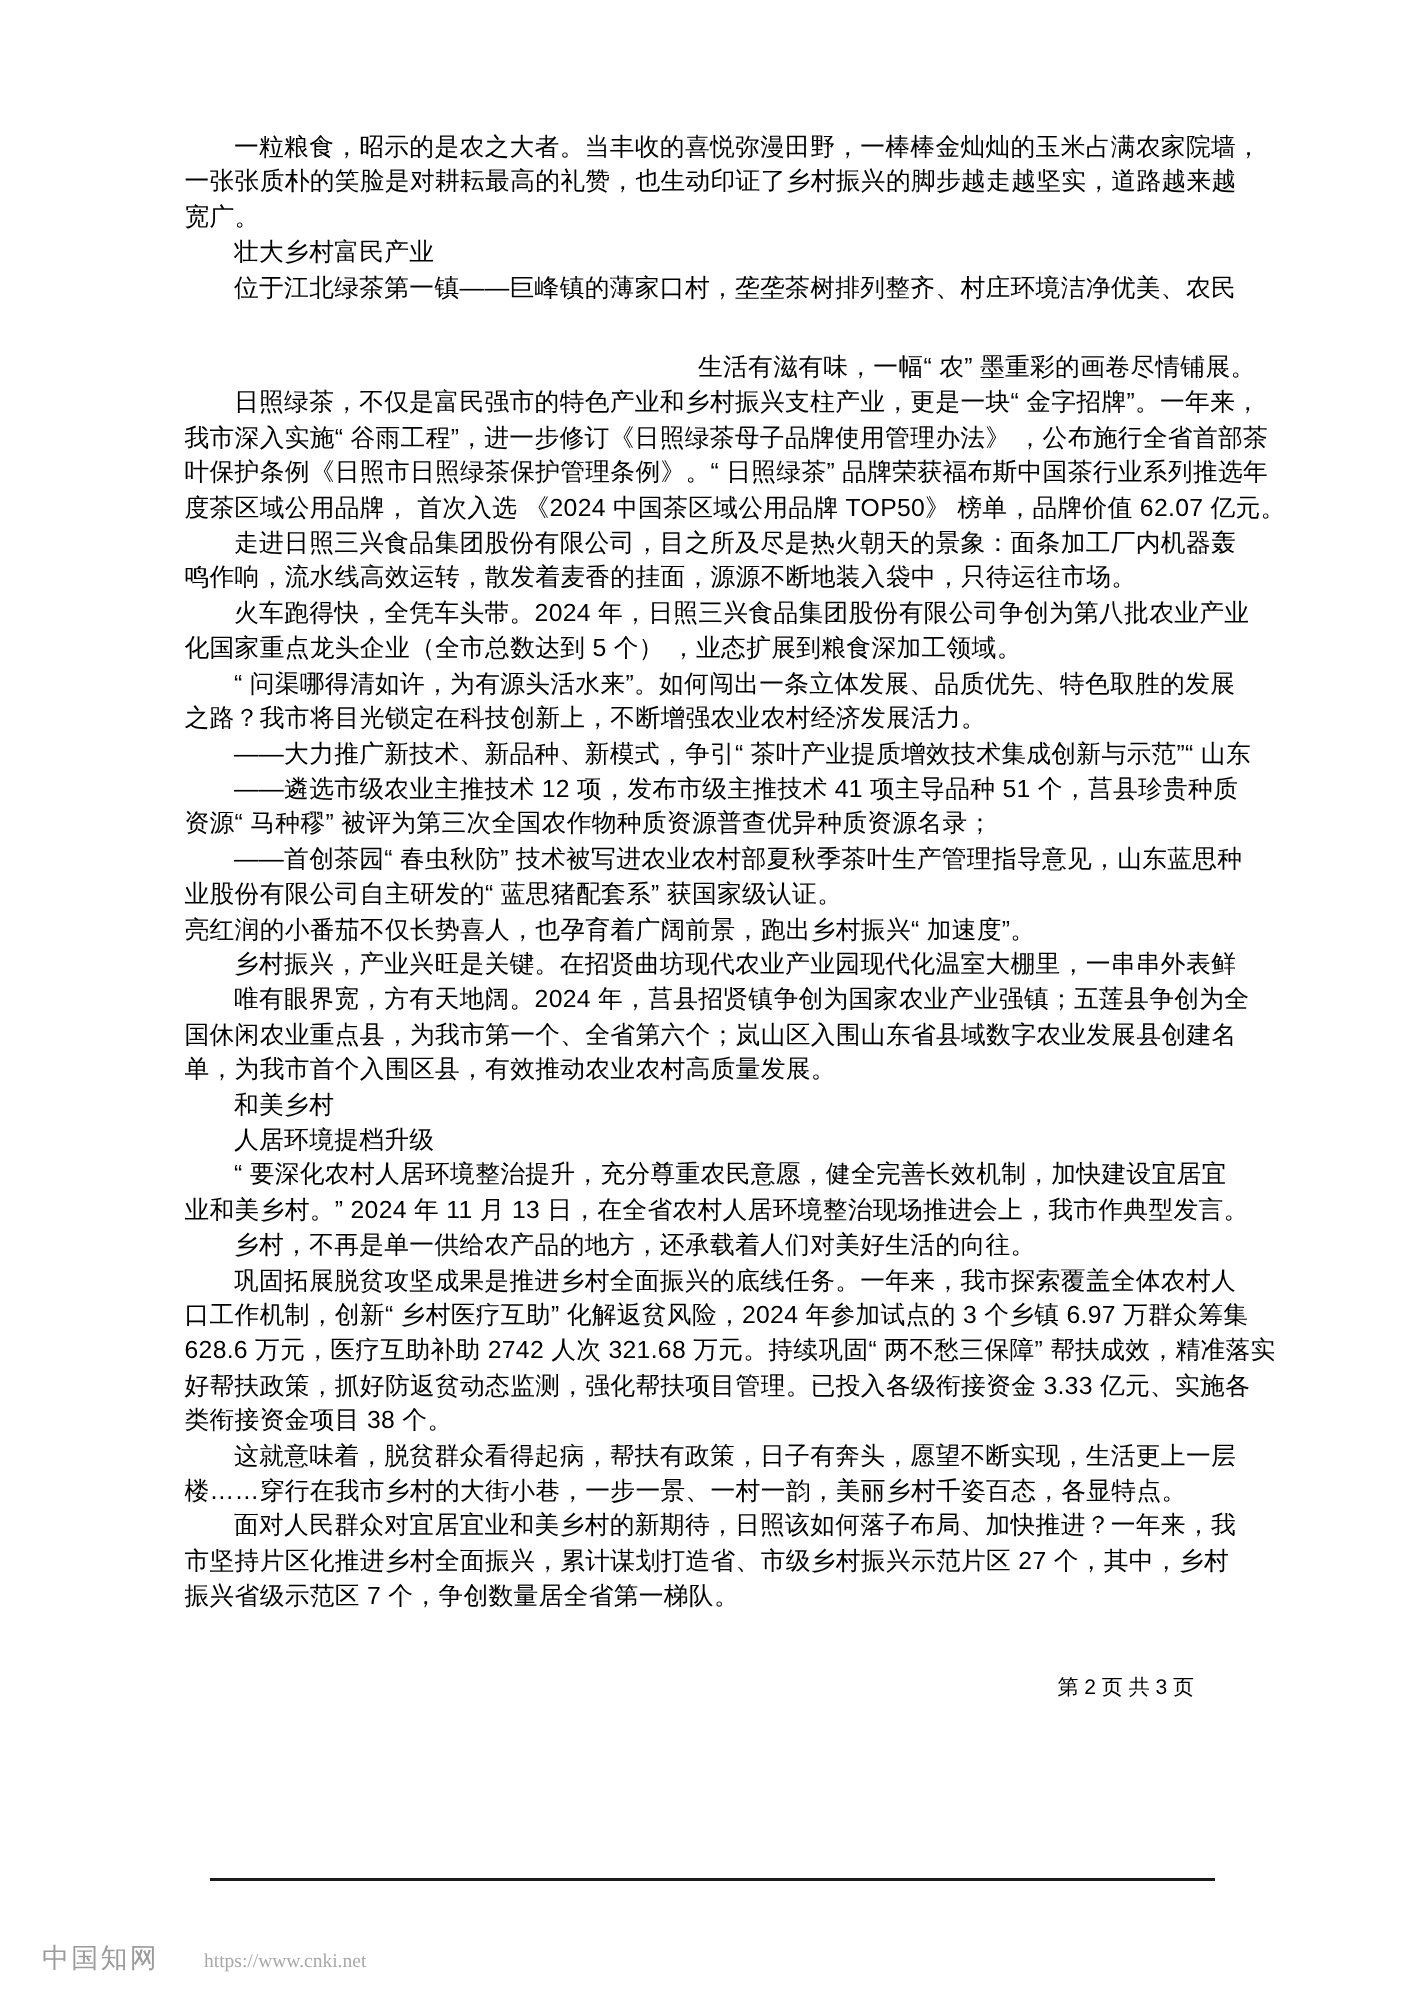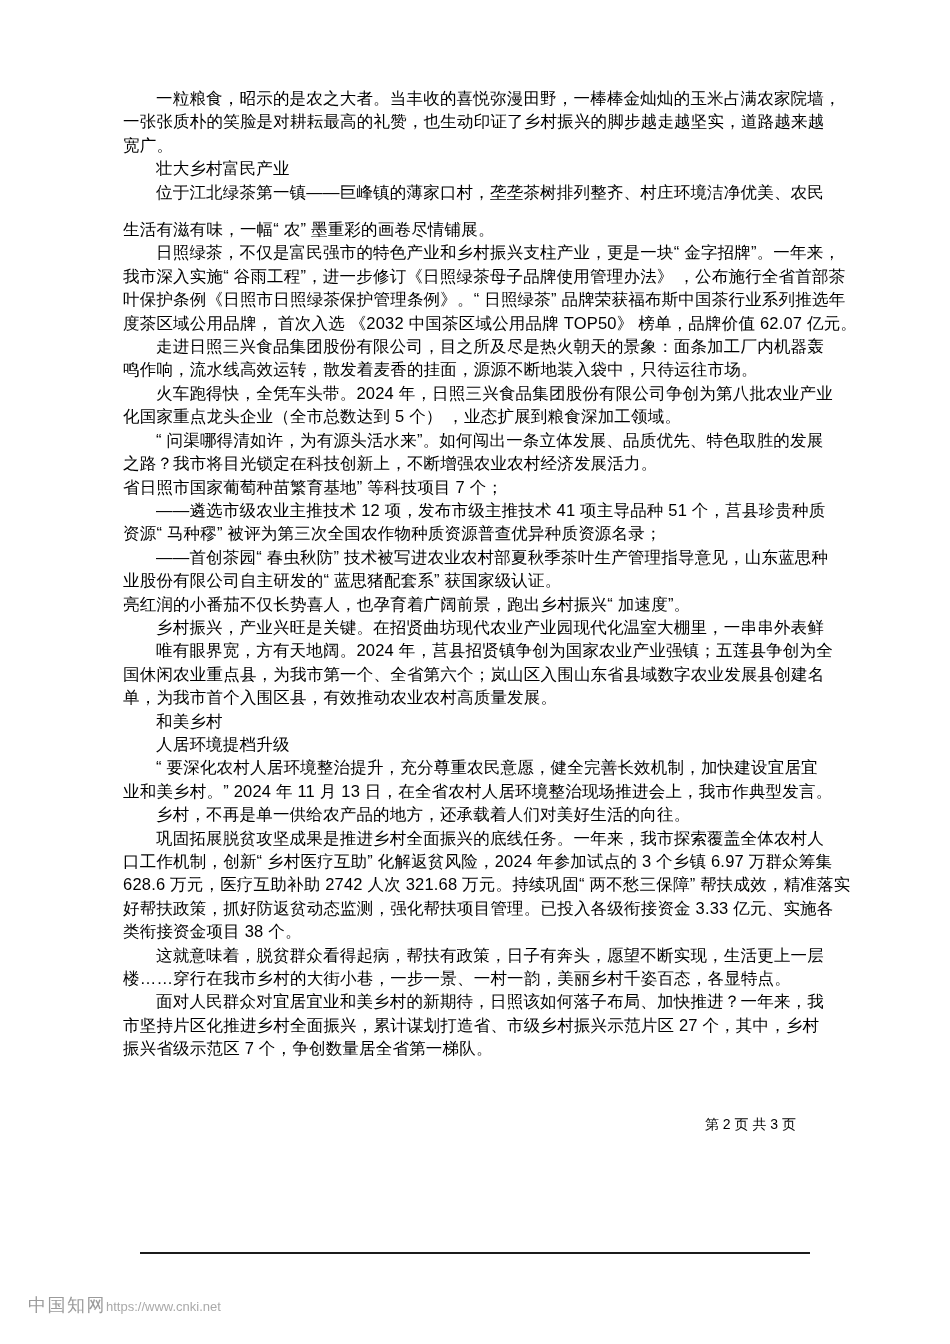--- a/index.html
+++ b/index.html
@@ -16,21 +16,21 @@
     position: absolute;
     left: 123px;
     top: 87px;
     width: 714px;
     font-size: 16.5px;
     line-height: 23.4px;
     letter-spacing: 0.2px;
   }
   .line { white-space: pre; }
   .line.indent { text-indent: 33px; }
-  .line.gap { margin-top: 14px; }
+  .line.gap { margin-top: 30px; text-align: right; }
   .page-footer {
     position: absolute;
     top: 1114px;
     right: 154px;
     font-size: 14px;
     line-height: 20px;
     white-space: pre;
   }
   .divider {
     position: absolute;
@@ -39,20 +39,22 @@
     width: 670px;
     height: 2px;
     background: #1b1b1b;
   }
   .watermark {
     position: absolute;
     left: 28px;
     top: 1293px;
     display: flex;
     align-items: baseline;
+    gap: 30px;
+    font-family: Liberation Serif, serif;
   }
   .wm-brand {
     font-size: 18px;
     letter-spacing: 1.5px;
     color: #9b9b9b;
   }
   .wm-url {
     font-size: 13px;
     color: #a9a9a9;
   }
@@ -64,28 +66,28 @@
   <div class="body-text" id="body-text">
       <div class="line indent">一粒粮食，昭示的是农之大者。当丰收的喜悦弥漫田野，一棒棒金灿灿的玉米占满农家院墙，</div>
       <div class="line">一张张质朴的笑脸是对耕耘最高的礼赞，也生动印证了乡村振兴的脚步越走越坚实，道路越来越</div>
       <div class="line">宽广。</div>
       <div class="line indent">壮大乡村富民产业</div>
       <div class="line indent">位于江北绿茶第一镇——巨峰镇的薄家口村，垄垄茶树排列整齐、村庄环境洁净优美、农民</div>
       <div class="line gap">生活有滋有味，一幅“ 农” 墨重彩的画卷尽情铺展。</div>
       <div class="line indent">日照绿茶，不仅是富民强市的特色产业和乡村振兴支柱产业，更是一块“ 金字招牌”。一年来，</div>
       <div class="line">我市深入实施“ 谷雨工程”，进一步修订《日照绿茶母子品牌使用管理办法》 ，公布施行全省首部茶</div>
       <div class="line">叶保护条例《日照市日照绿茶保护管理条例》。“ 日照绿茶” 品牌荣获福布斯中国茶行业系列推选年</div>
-      <div class="line">度茶区域公用品牌， 首次入选 《2032 中国茶区域公用品牌 TOP50》 榜单，品牌价值 62.07 亿元。</div>
+      <div class="line">度茶区域公用品牌， 首次入选 《2024 中国茶区域公用品牌 TOP50》 榜单，品牌价值 62.07 亿元。</div>
       <div class="line indent">走进日照三兴食品集团股份有限公司，目之所及尽是热火朝天的景象：面条加工厂内机器轰</div>
       <div class="line">鸣作响，流水线高效运转，散发着麦香的挂面，源源不断地装入袋中，只待运往市场。</div>
       <div class="line indent">火车跑得快，全凭车头带。2024 年，日照三兴食品集团股份有限公司争创为第八批农业产业</div>
       <div class="line">化国家重点龙头企业（全市总数达到 5 个） ，业态扩展到粮食深加工领域。</div>
       <div class="line indent">“ 问渠哪得清如许，为有源头活水来”。如何闯出一条立体发展、品质优先、特色取胜的发展</div>
       <div class="line">之路？我市将目光锁定在科技创新上，不断增强农业农村经济发展活力。</div>
-      <div class="line">省日照市国家葡萄种苗繁育基地” 等科技项目 7 个；</div>
+      <div class="line indent">——大力推广新技术、新品种、新模式，争引“ 茶叶产业提质增效技术集成创新与示范”“ 山东</div>
       <div class="line indent">——遴选市级农业主推技术 12 项，发布市级主推技术 41 项主导品种 51 个，莒县珍贵种质</div>
       <div class="line">资源“ 马种穋” 被评为第三次全国农作物种质资源普查优异种质资源名录；</div>
       <div class="line indent">——首创茶园“ 春虫秋防” 技术被写进农业农村部夏秋季茶叶生产管理指导意见，山东蓝思种</div>
       <div class="line">业股份有限公司自主研发的“ 蓝思猪配套系” 获国家级认证。</div>
       <div class="line">亮红润的小番茄不仅长势喜人，也孕育着广阔前景，跑出乡村振兴“ 加速度”。</div>
       <div class="line indent">乡村振兴，产业兴旺是关键。在招贤曲坊现代农业产业园现代化温室大棚里，一串串外表鲜</div>
       <div class="line indent">唯有眼界宽，方有天地阔。2024 年，莒县招贤镇争创为国家农业产业强镇；五莲县争创为全</div>
       <div class="line">国休闲农业重点县，为我市第一个、全省第六个；岚山区入围山东省县域数字农业发展县创建名</div>
       <div class="line">单，为我市首个入围区县，有效推动农业农村高质量发展。</div>
       <div class="line indent">和美乡村</div>

